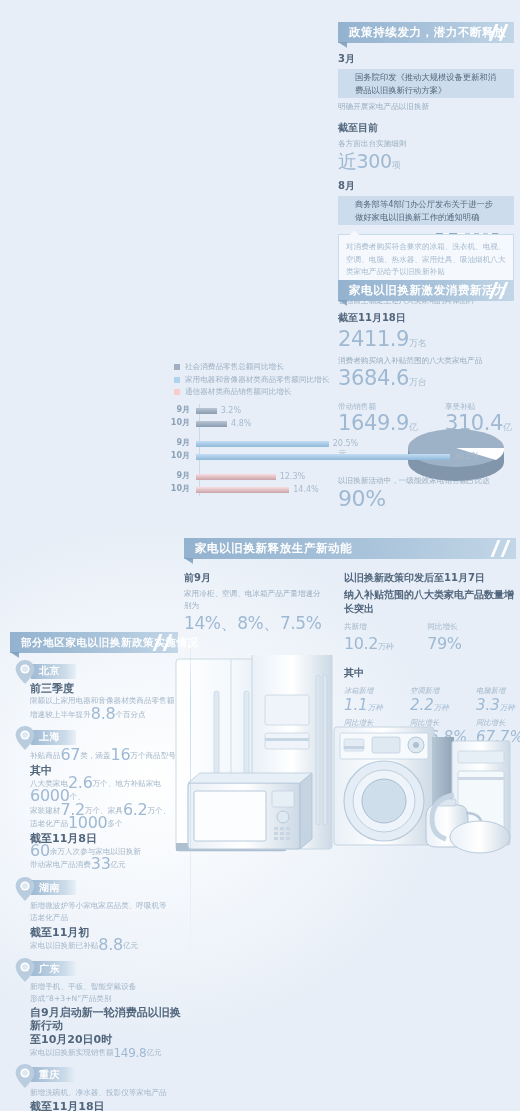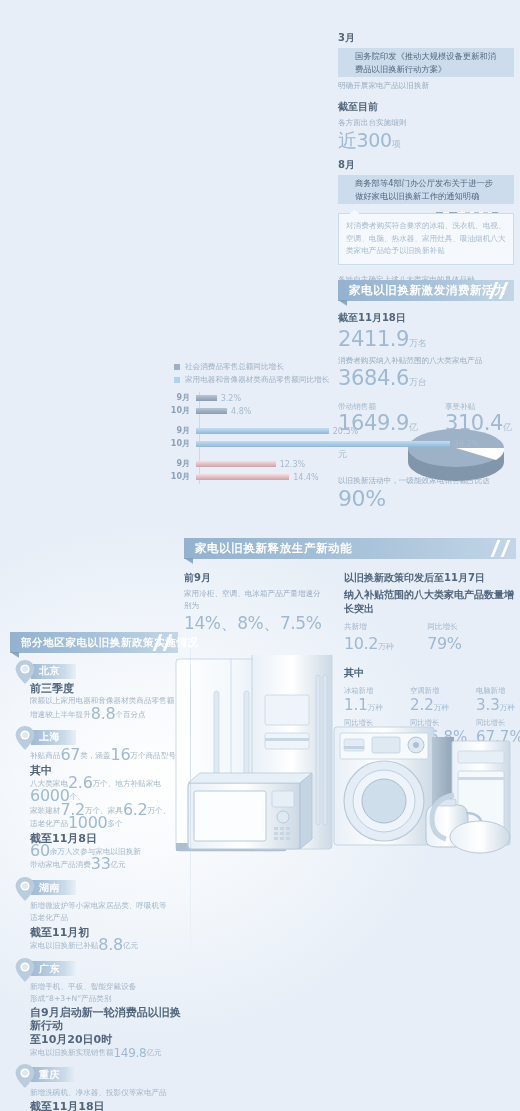--- a/index.html
+++ b/index.html
@@ -79,21 +79,21 @@
     content:""; position:absolute; left:10px; top:-5px; width:9px; height:5px;
     background:#f5f9fd; border-left:1px solid #c9dcec; border-right:1px solid #c9dcec;
     clip-path: polygon(50% 0, 100% 100%, 0 100%);
   }
   .afternote { font-size:7.6px; color:#9db0c4; margin-top:9px; line-height:12px;}
 
   
   .twocol { display:flex; gap:26px; margin-top:8px; }
   .twocol .cell .cl { font-size:7.6px; color:#a3b7cb; }
   .threecol { display:flex; gap:14px; margin-top:5px; }
-  .threecol .cell { width:52px; }
+  .threecol .cell { width:52px;font-style:italic; }
   .threecol .cl { font-size:7.3px; color:#a3b7cb; line-height:11px;}
   .threecol .nm { font-size:15px; color:#9fb9d3; line-height:18px; }
   .threecol .nm .u{ font-size:7.5px; }
 
   
   .pie { position:absolute; left:404px; top:418px; width:104px; height:74px; }
 
   
   .chartblock { position:absolute; left:168px; top:362px; width:348px; }
   .legend { margin-left:6px; }
@@ -137,20 +137,27 @@
   
   .appliances { position:absolute; left:170px; top:655px; width:350px; height:230px; }
   .divider { position:absolute; left:190px; top:632px; width:1px; height:340px; background:linear-gradient(180deg, rgba(190,210,228,0) 0%, rgba(190,210,228,.8) 20%, rgba(190,210,228,0) 100%); }
 </style>
 </head>
 <body>
 
 <div id="page">
 
   <div class="rightcol">
+    <div class="banner">
+      <span class="btxt">政策持续发力，潜力不断释放</span>
+      <span class="slashes">
+          <i></i>
+          <i></i>
+        </span>
+    </div>
 
     <div class="mlabel">3月</div>
     <div class="hl">国务院印发《推动大规模设备更新和消费品以旧换新行动方案》</div>
     <div class="sub">明确开展家电产品以旧换新</div>
 
     <div style="position:relative; height:54px;">
       <div class="mlabel" style="margin-top:8px;">截至目前</div>
       <div class="sub" style="margin-top:1px;">各方面出台实施细则</div>
       <div class="bignum" style="font-size:19px;"><span>近300</span><span class="u">项</span></div>
 
@@ -214,20 +221,24 @@
 
   <div class="chartblock">
     <div class="legend">
       <div class="lrow">
         <span class="sw" style="background:#9fb0c4"></span>
         <span class="ltx">社会消费品零售总额同比增长</span>
       </div>
       <div class="lrow">
         <span class="sw" style="background:#aed3ee"></span>
         <span class="ltx">家用电器和音像器材类商品零售额同比增长</span>
+      </div>
+      <div class="lrow">
+        <span class="sw" style="background:#f6ccd0"></span>
+        <span class="ltx">通信器材类商品销售额同比增长</span>
       </div>
     </div>
 
     <div class="bars">
       <div class="axis"></div>
 
       <div class="brow">
         <span class="bl">9月</span>
         <span class="bw">
             <span class="bar" id="b0" style="background: linear-gradient(rgb(185, 198, 212), rgb(138, 156, 176)); width: 20.7238px;"></span>

